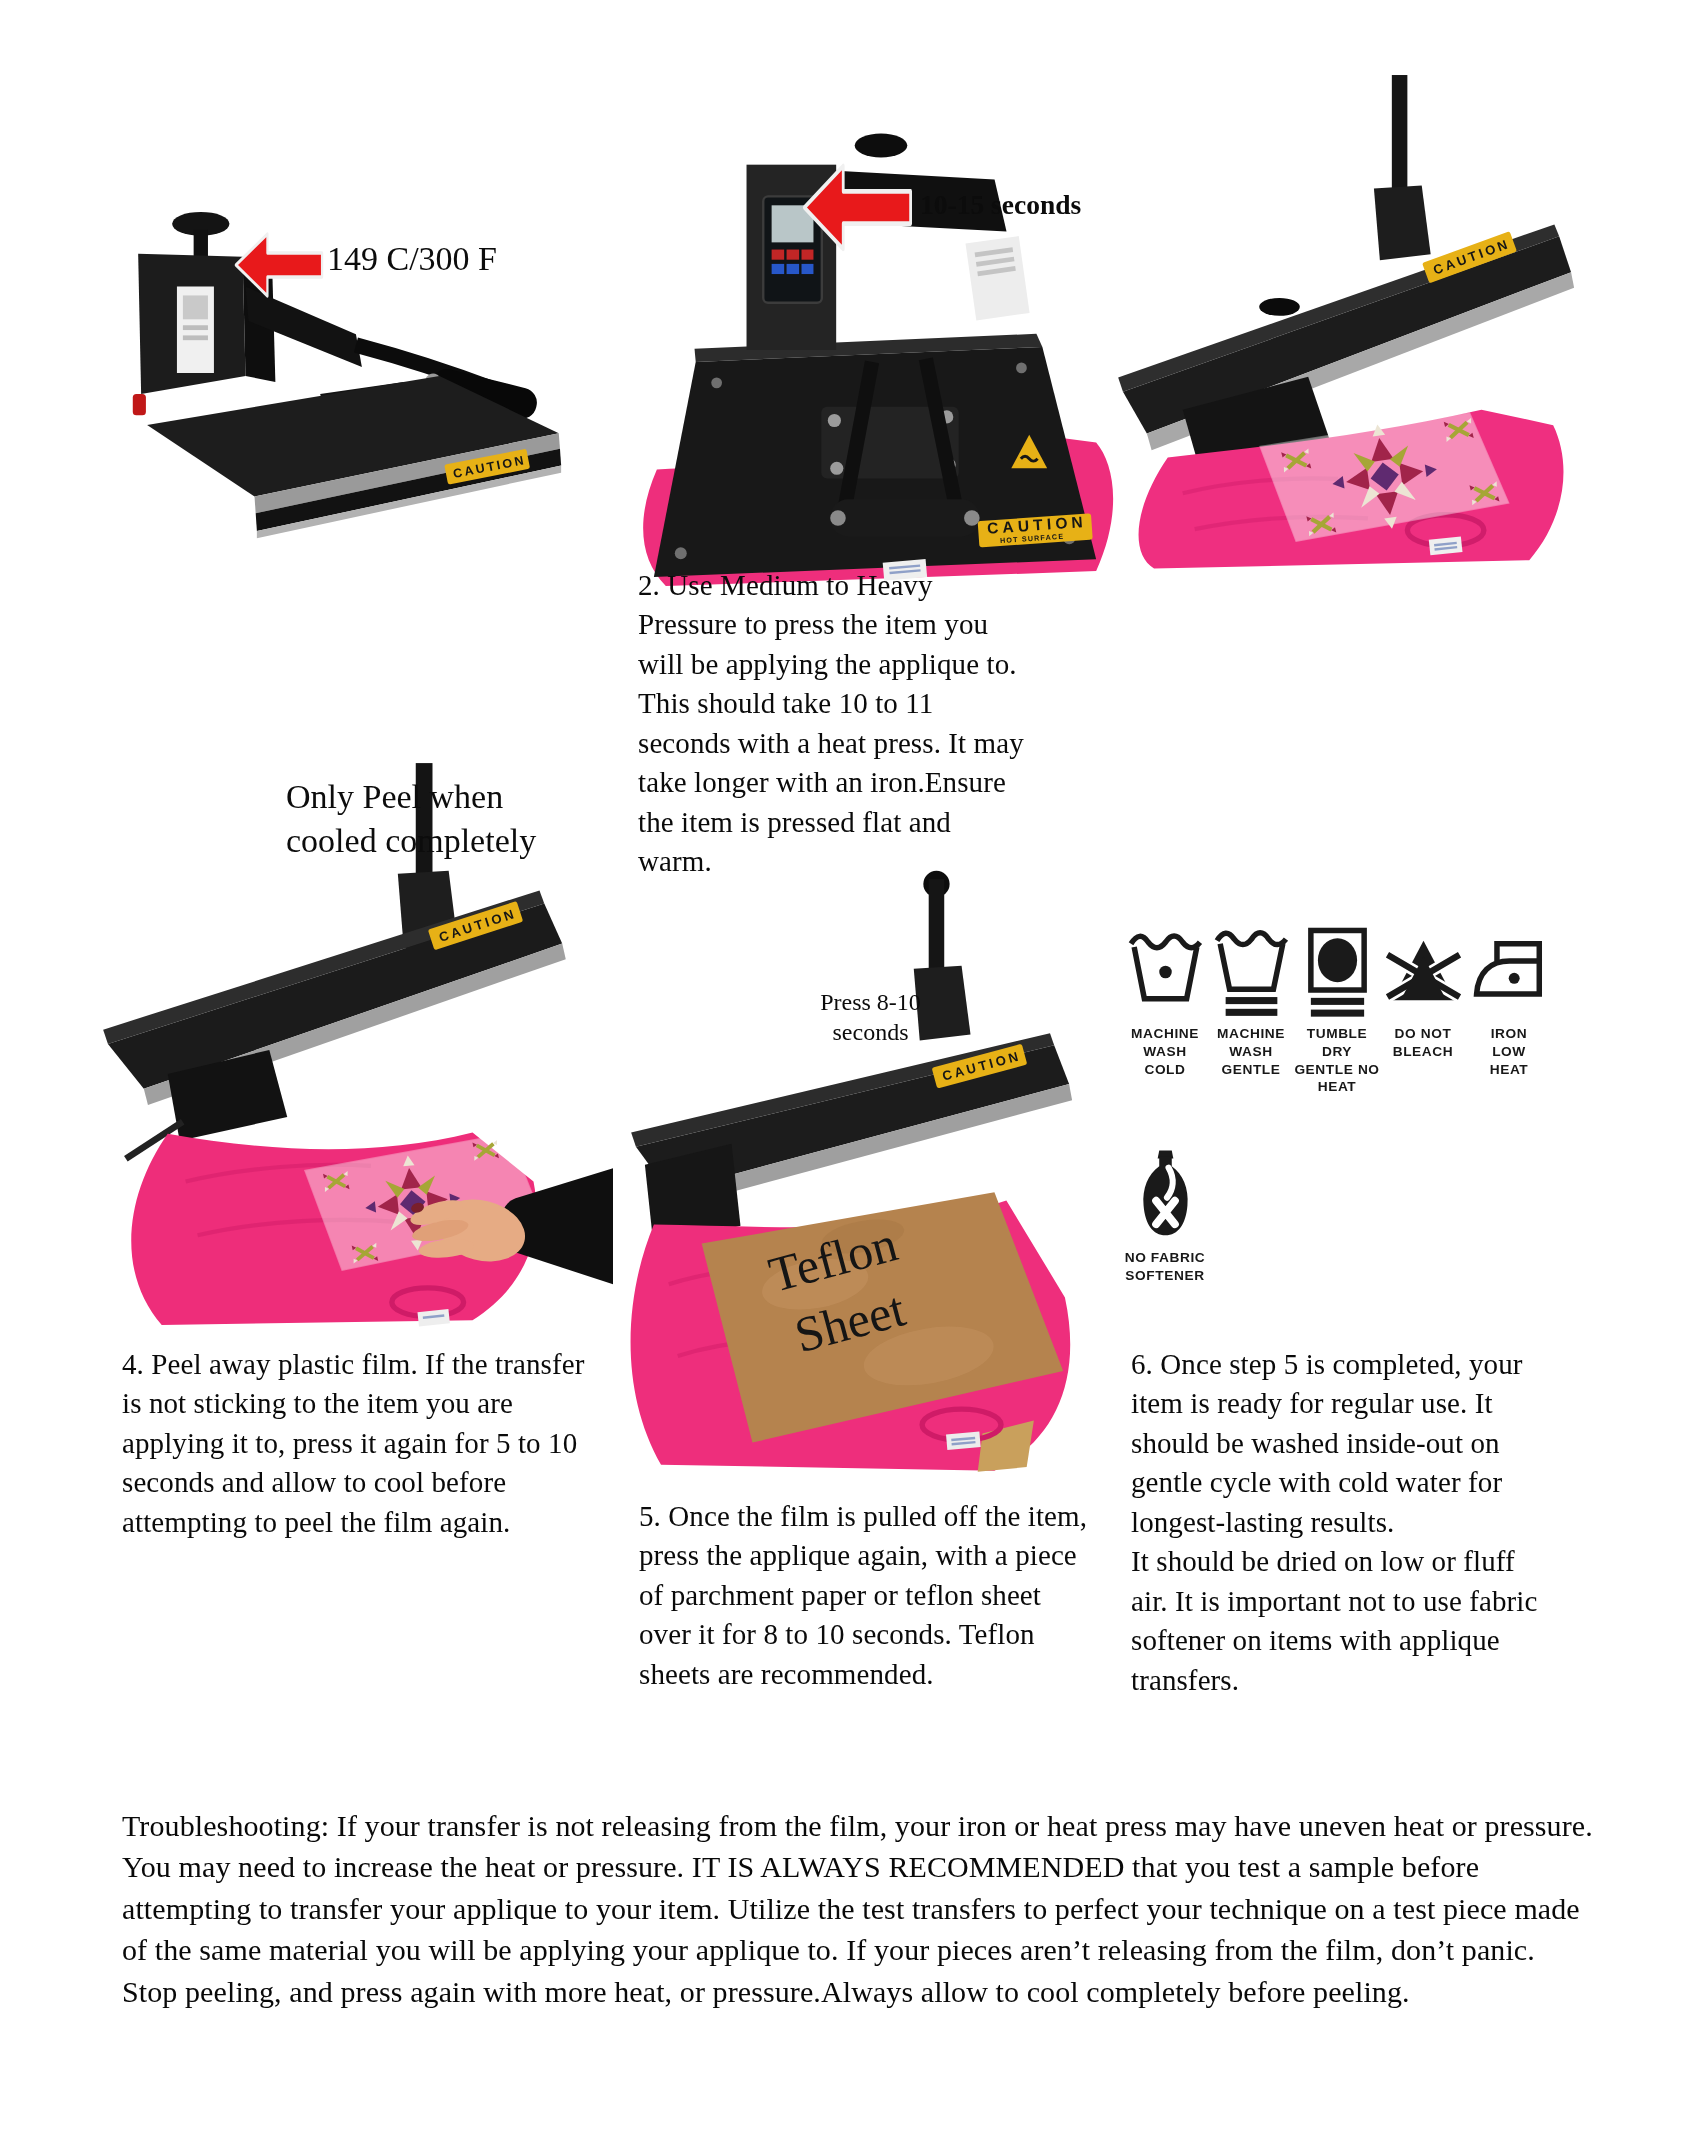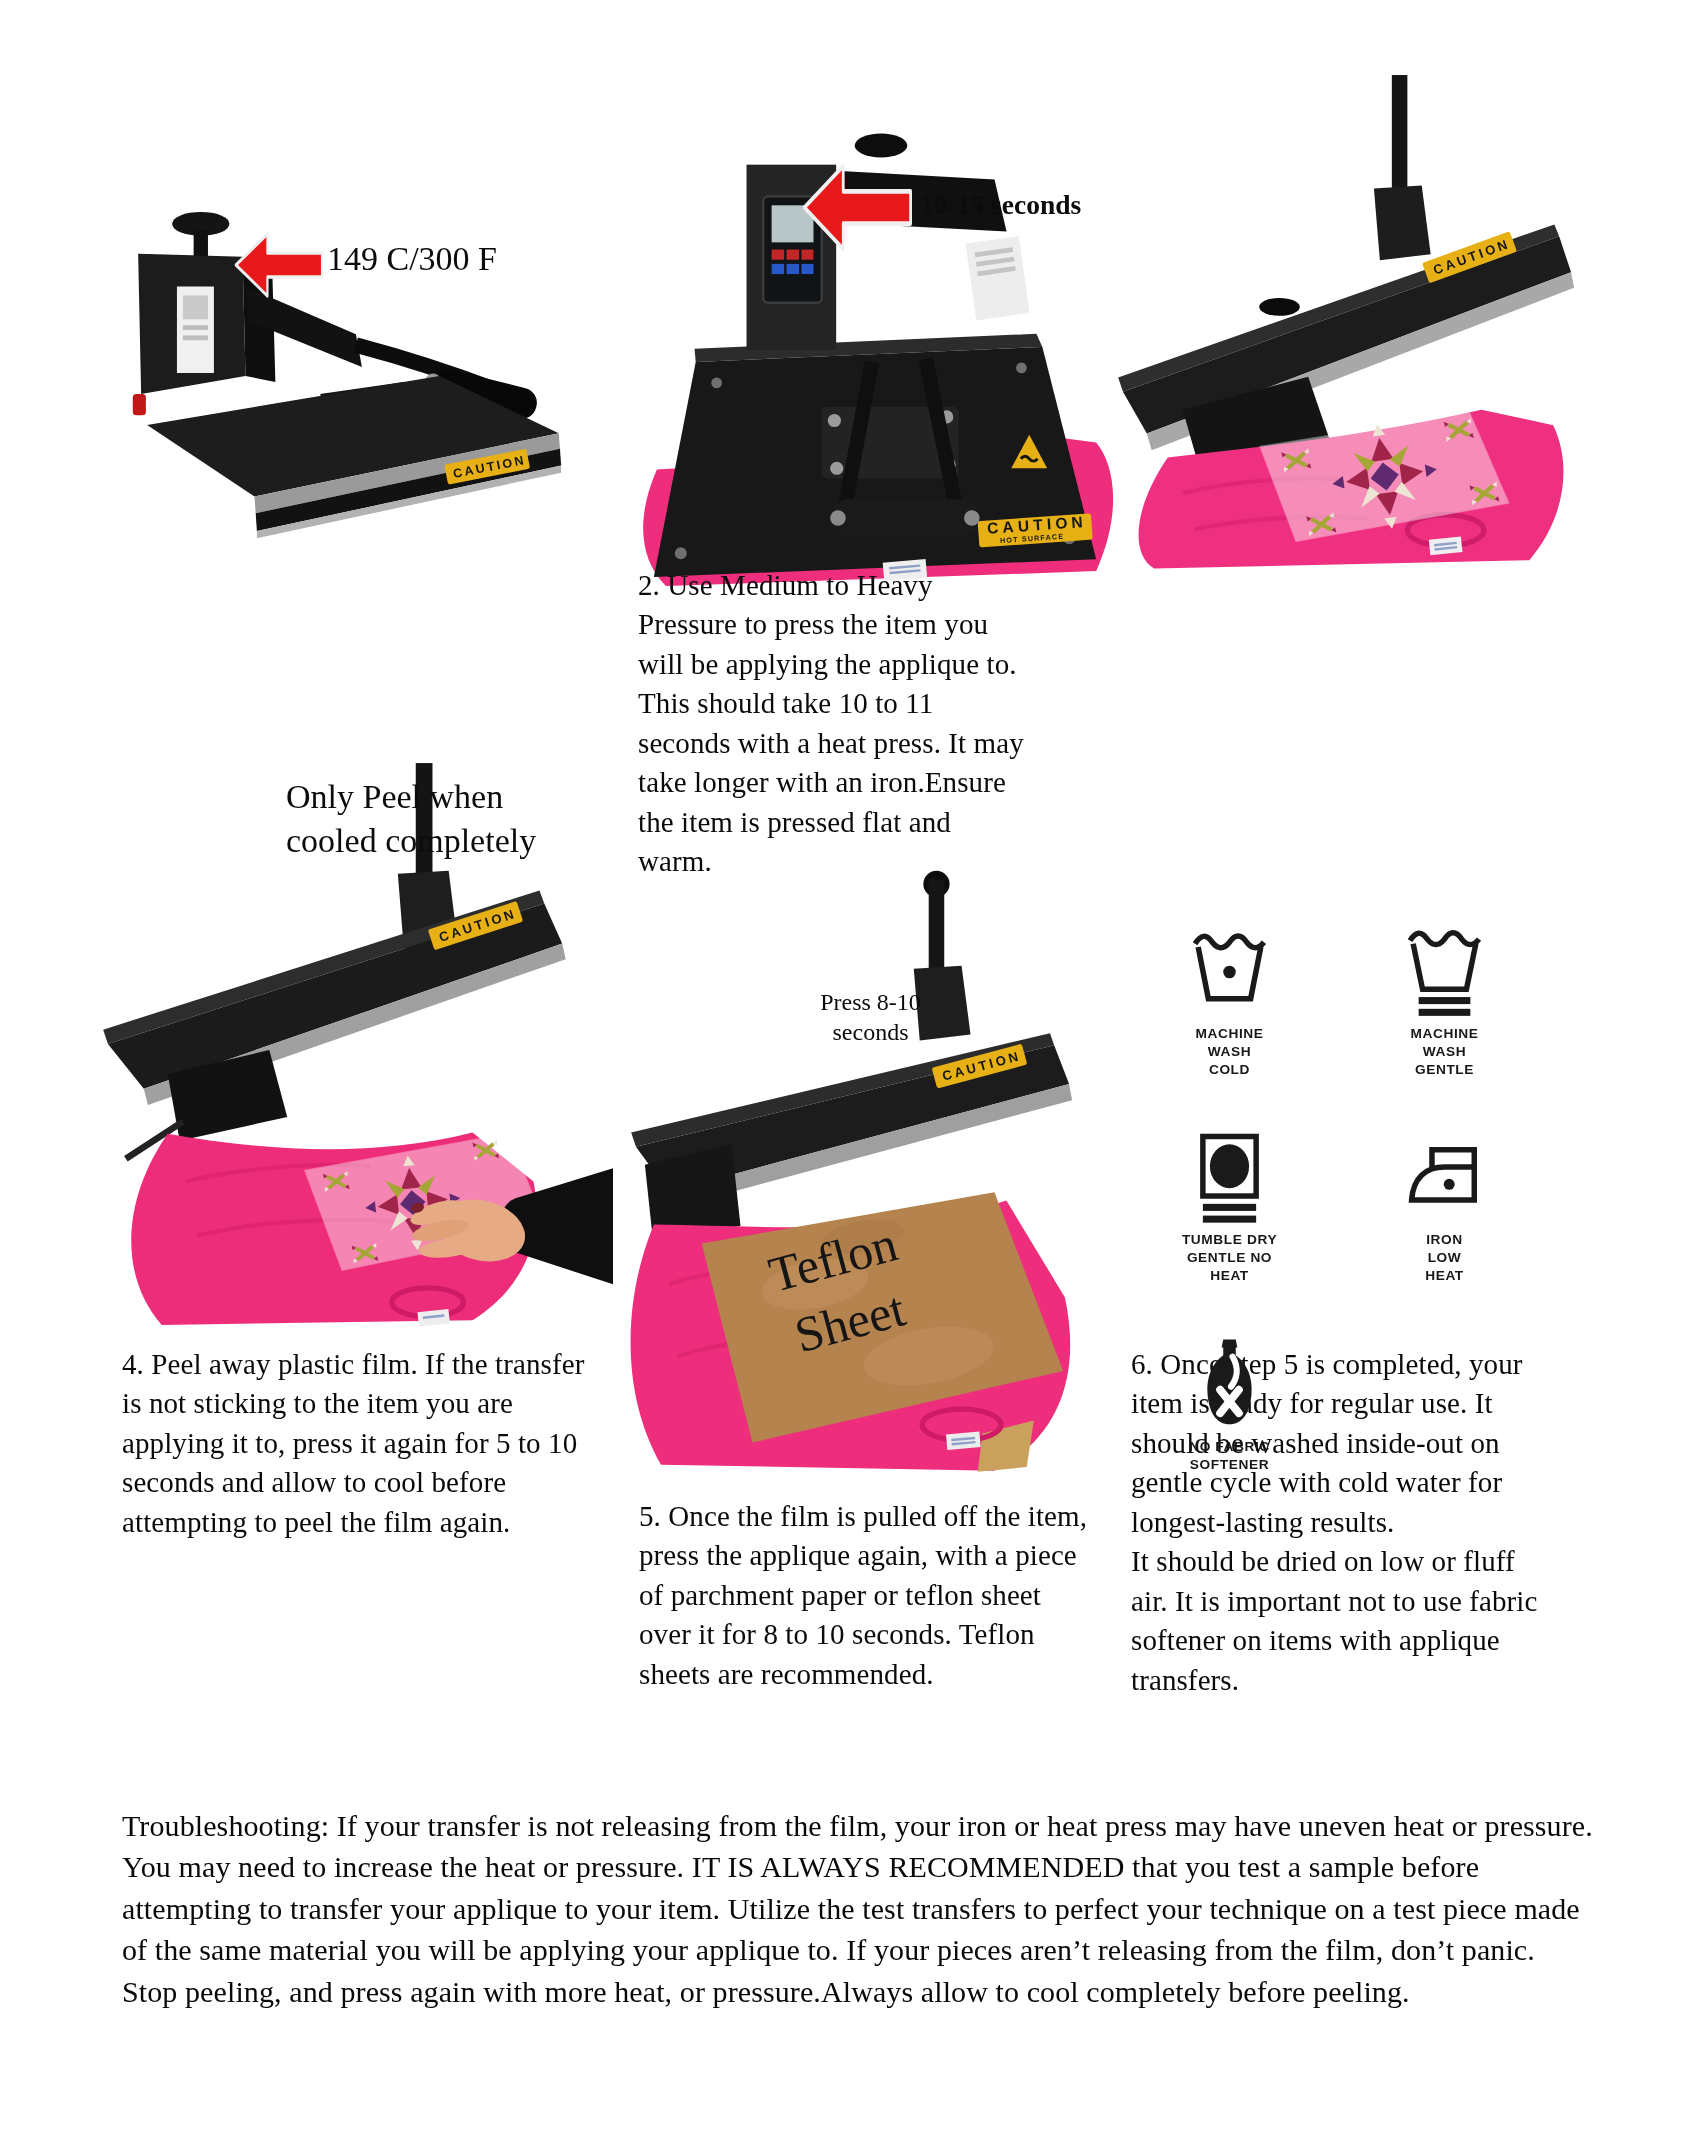--- a/index.html
+++ b/index.html
@@ -12,21 +12,21 @@
     white-space:pre-line; letter-spacing:0.1px;
   }
   .annotation {
     position:absolute; color:#0c0c0c; white-space:pre-line;
     font-family:"Liberation Serif", serif;
   }
   .illus { position:absolute; }
   .arrow-svg { position:absolute; overflow:visible; }
   #care-grid {
     position:absolute; left:1122px; top:925px; width:430px;
-    display:grid; grid-template-columns:repeat(2,1fr); row-gap:53px; column-gap:0;
+    display:grid; grid-template-columns:repeat(5,1fr); row-gap:53px; column-gap:0;
   }
   .care-cell { display:flex; flex-direction:column; align-items:center; }
   .care-cell svg { width:79px; height:94px; }
   .care-label {
     margin-top:6px; text-align:center; font-family:"Liberation Sans", sans-serif;
     font-weight:700; font-size:13.7px; line-height:1.3; letter-spacing:0.6px;
     color:#181818; white-space:pre-line;
   }
   #troubleshooting {
     position:absolute; left:122px; top:1805px; width:1473px;
@@ -289,20 +289,30 @@
         <rect x="16" y="7" width="68" height="76" fill="none" stroke="#1a1a1a" stroke-width="7"></rect>
         <ellipse cx="50" cy="45" rx="25" ry="28" fill="#1a1a1a"></ellipse>
         <rect x="16" y="93" width="68" height="9" fill="#1a1a1a"></rect>
         <rect x="16" y="108" width="68" height="9" fill="#1a1a1a"></rect>
       </svg>
       <div class="care-label">TUMBLE DRY
 GENTLE NO
 HEAT</div>
     </div>
 
+    <div class="care-cell">
+      <svg viewBox="0 0 100 120">
+        <polygon points="50,20 90,96 10,96" fill="#1a1a1a"></polygon>
+        <path d="M4,38 L96,92 M96,38 L4,92" stroke="#ffffff" stroke-width="15"></path>
+        <path d="M4,38 L96,92 M96,38 L4,92" stroke="#1a1a1a" stroke-width="8"></path>
+        <polygon points="50,40 76,90 24,90" fill="#1a1a1a"></polygon>
+      </svg>
+      <div class="care-label">DO NOT
+BLEACH</div>
+    </div>
 
     <div class="care-cell">
       <svg viewBox="0 0 100 120">
         <path d="M8,88 C10,60 26,46 50,46 L88,46 L88,88 Z" fill="none" stroke="#1a1a1a" stroke-width="7"></path>
         <path d="M34,46 L34,24 L88,24 L88,46" fill="none" stroke="#1a1a1a" stroke-width="7"></path>
         <circle cx="56" cy="68" r="7" fill="#1a1a1a"></circle>
       </svg>
       <div class="care-label">IRON
 LOW
 HEAT</div>

